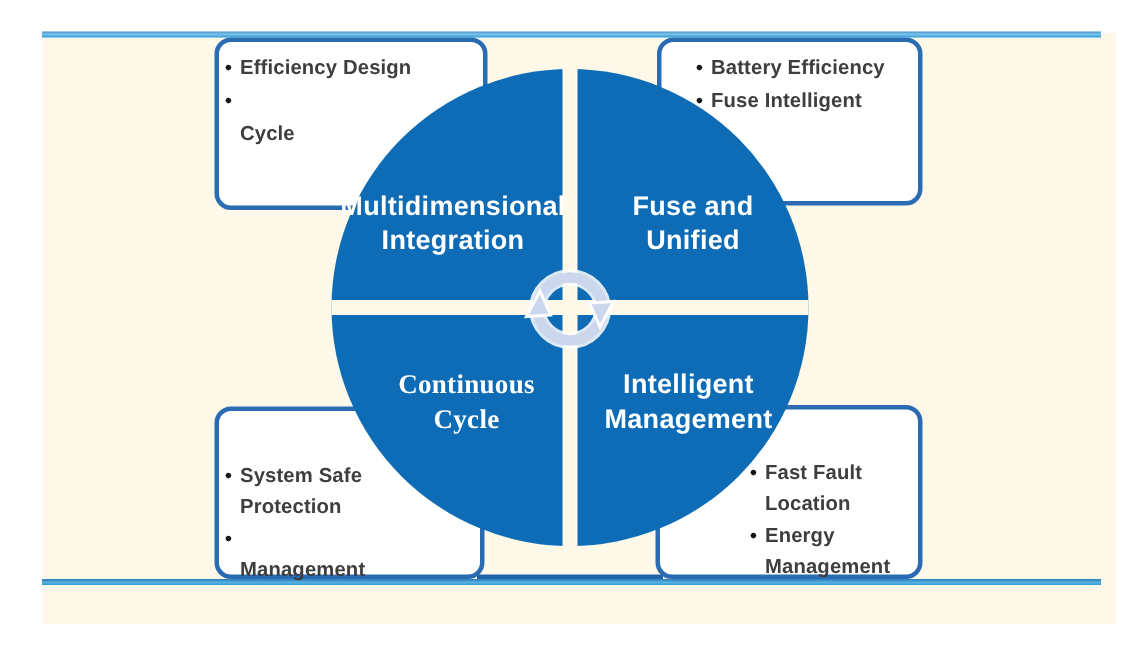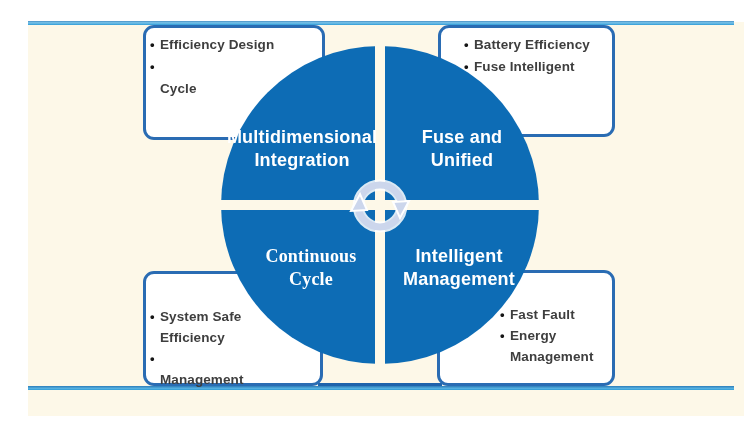--- a/index.html
+++ b/index.html
@@ -83,35 +83,39 @@
     </div>
   </div>
 
   <div class="box box-bl">
     <div class="li">
       <span class="b">•</span>
       <span>System Safe</span>
     </div>
     <div class="li">
       <span class="b"></span>
-      <span>Efficiency</span>
+      <span>Protection</span>
     </div>
     <div class="li">
       <span class="b">•</span>
     </div>
     <div class="li">
       <span class="b"></span>
       <span>Management</span>
     </div>
   </div>
 
   <div class="box box-br">
     <div class="li">
       <span class="b">•</span>
       <span>Fast Fault</span>
+    </div>
+    <div class="li">
+      <span class="b"></span>
+      <span>Location</span>
     </div>
     <div class="li">
       <span class="b">•</span>
       <span>Energy</span>
     </div>
     <div class="li">
       <span class="b"></span>
       <span>Management</span>
     </div>
   </div>

